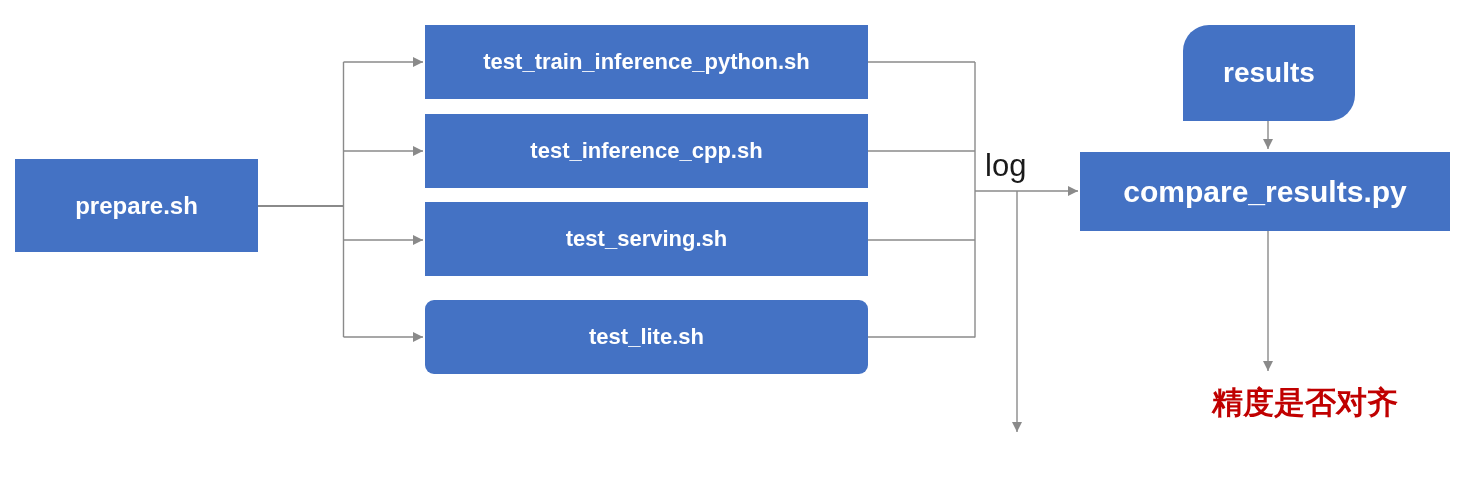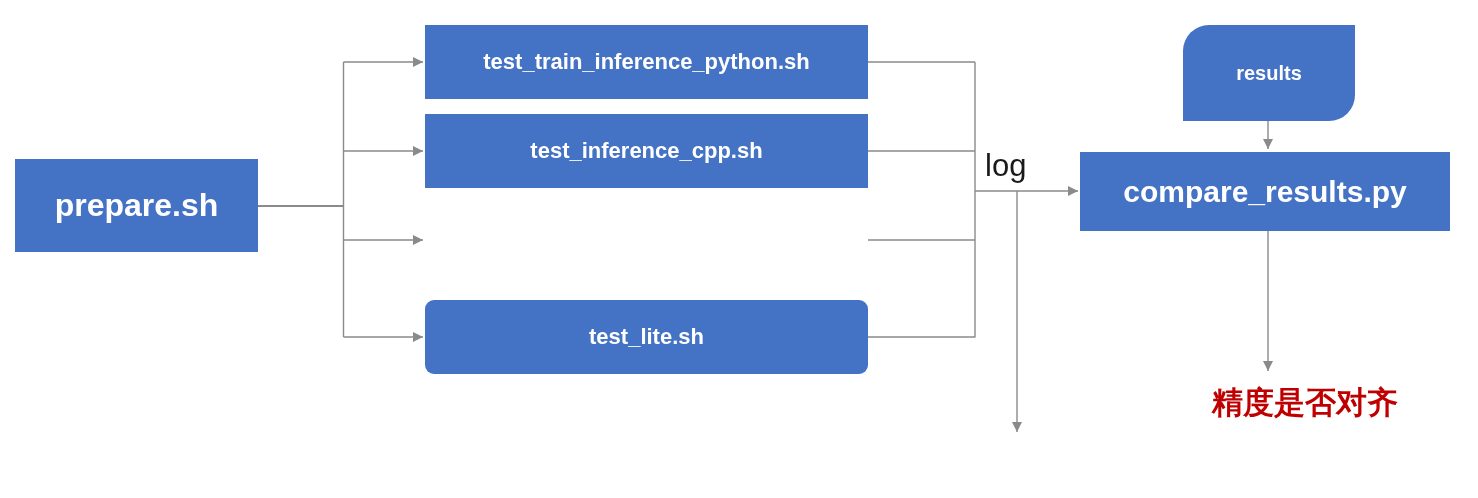--- a/index.html
+++ b/index.html
@@ -38,28 +38,28 @@
   .node {
     position: absolute;
     background: var(--node-fill);
     color: var(--node-text);
     display: flex;
     align-items: center;
     justify-content: center;
     font-weight: 700;
     text-align: center;
   }
-  .node-prepare  { left: 15px;  top: 159px; width: 243px; height: 93px; font-size: 32px; }
+  .node-prepare  { left: 15px;  top: 159px; width: 243px; height: 93px; font-size: 24px; }
   .node-test     { left: 425px; width: 443px; height: 74px; font-size: 22px; }
   .node-test-0   { top: 25px; }
   .node-test-1   { top: 114px; }
   .node-test-2   { top: 202px; }
   .node-test-3   { top: 300px; border-radius: 9px; }
   .node-compare  { left: 1080px; top: 152px; width: 370px; height: 79px; font-size: 30px; }
-  .node-results  { left: 1183px; top: 25px;  width: 172px; height: 96px; font-size: 20px;
+  .node-results  { left: 1183px; top: 25px;  width: 172px; height: 96px; font-size: 28px;
                    border-radius: 26px 0 26px 0; }
   .log-label {
     position: absolute;
     left: 985px; top: 148px;
     width: 60px;
     font-size: 31px;
     color: var(--label-text);
   }
   .warn-label {
     position: absolute;
@@ -110,20 +110,23 @@
   <div class="node node-prepare">
     <span>prepare.sh</span>
   </div>
 
   <div class="node node-test node-test-0">
     <span>test_train_inference_python.sh</span>
   </div>
   <div class="node node-test node-test-1">
     <span>test_inference_cpp.sh</span>
   </div>
+  <div class="node node-test node-test-2">
+    <span>test_serving.sh</span>
+  </div>
   <div class="node node-test node-test-3">
     <span>test_lite.sh</span>
   </div>
 
   <div class="log-label">log</div>
 
   <div class="node node-compare">
     <span>compare_results.py</span>
   </div>
 

